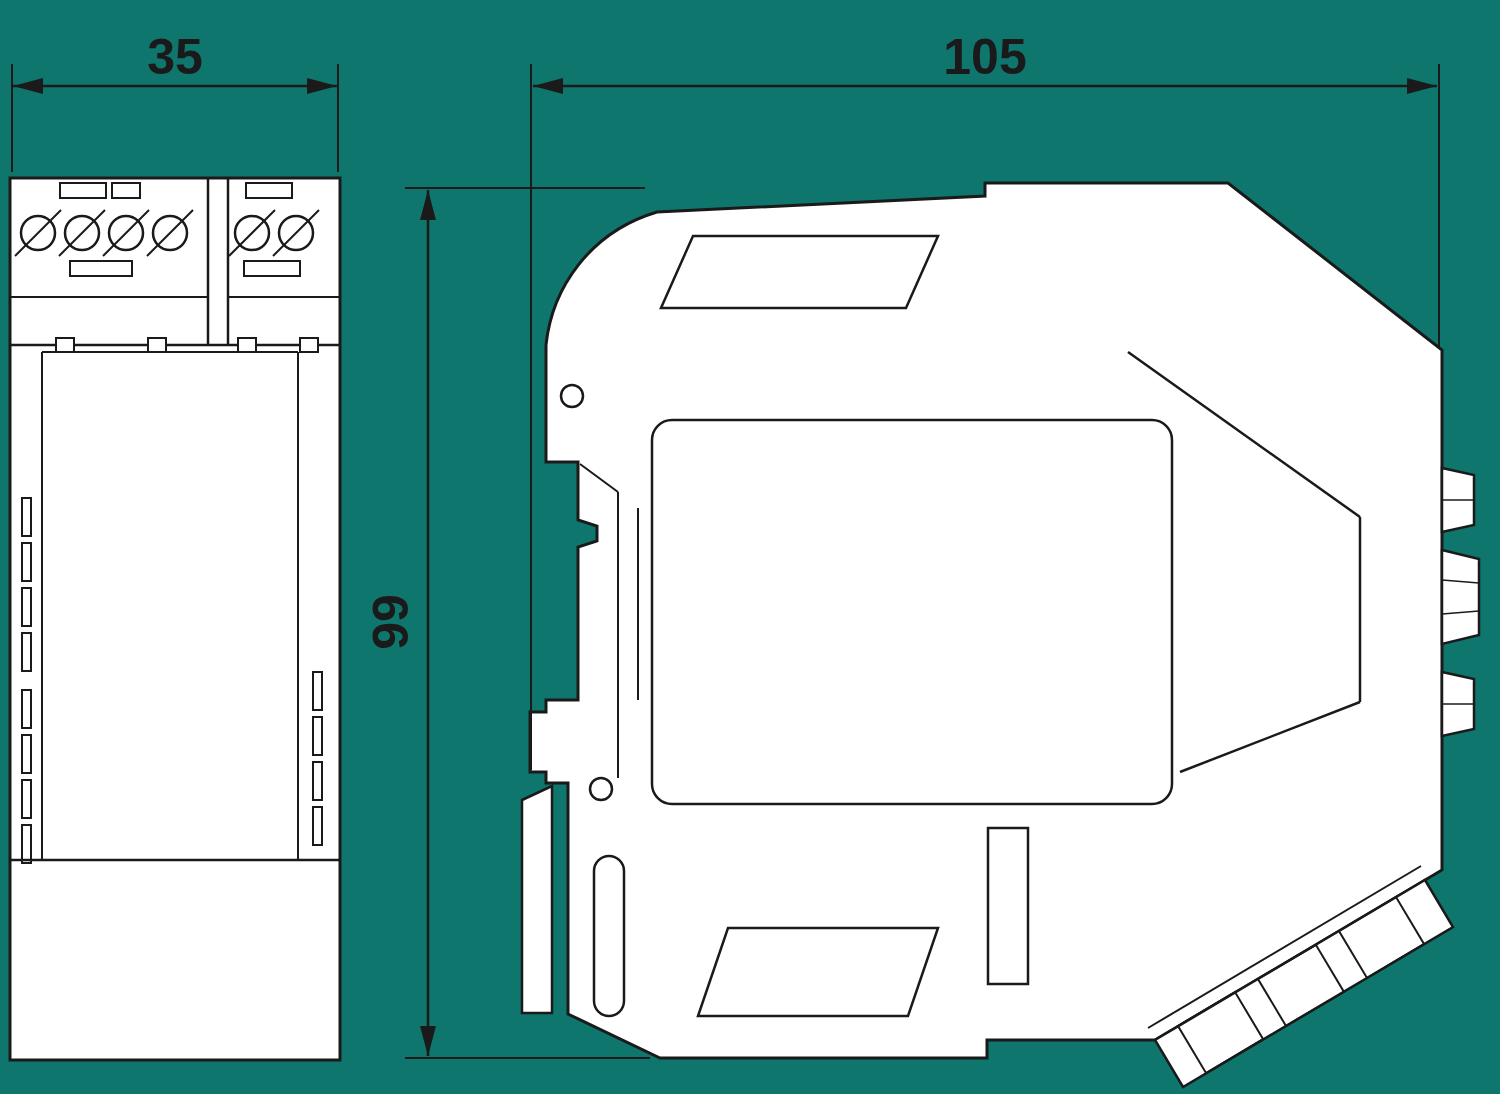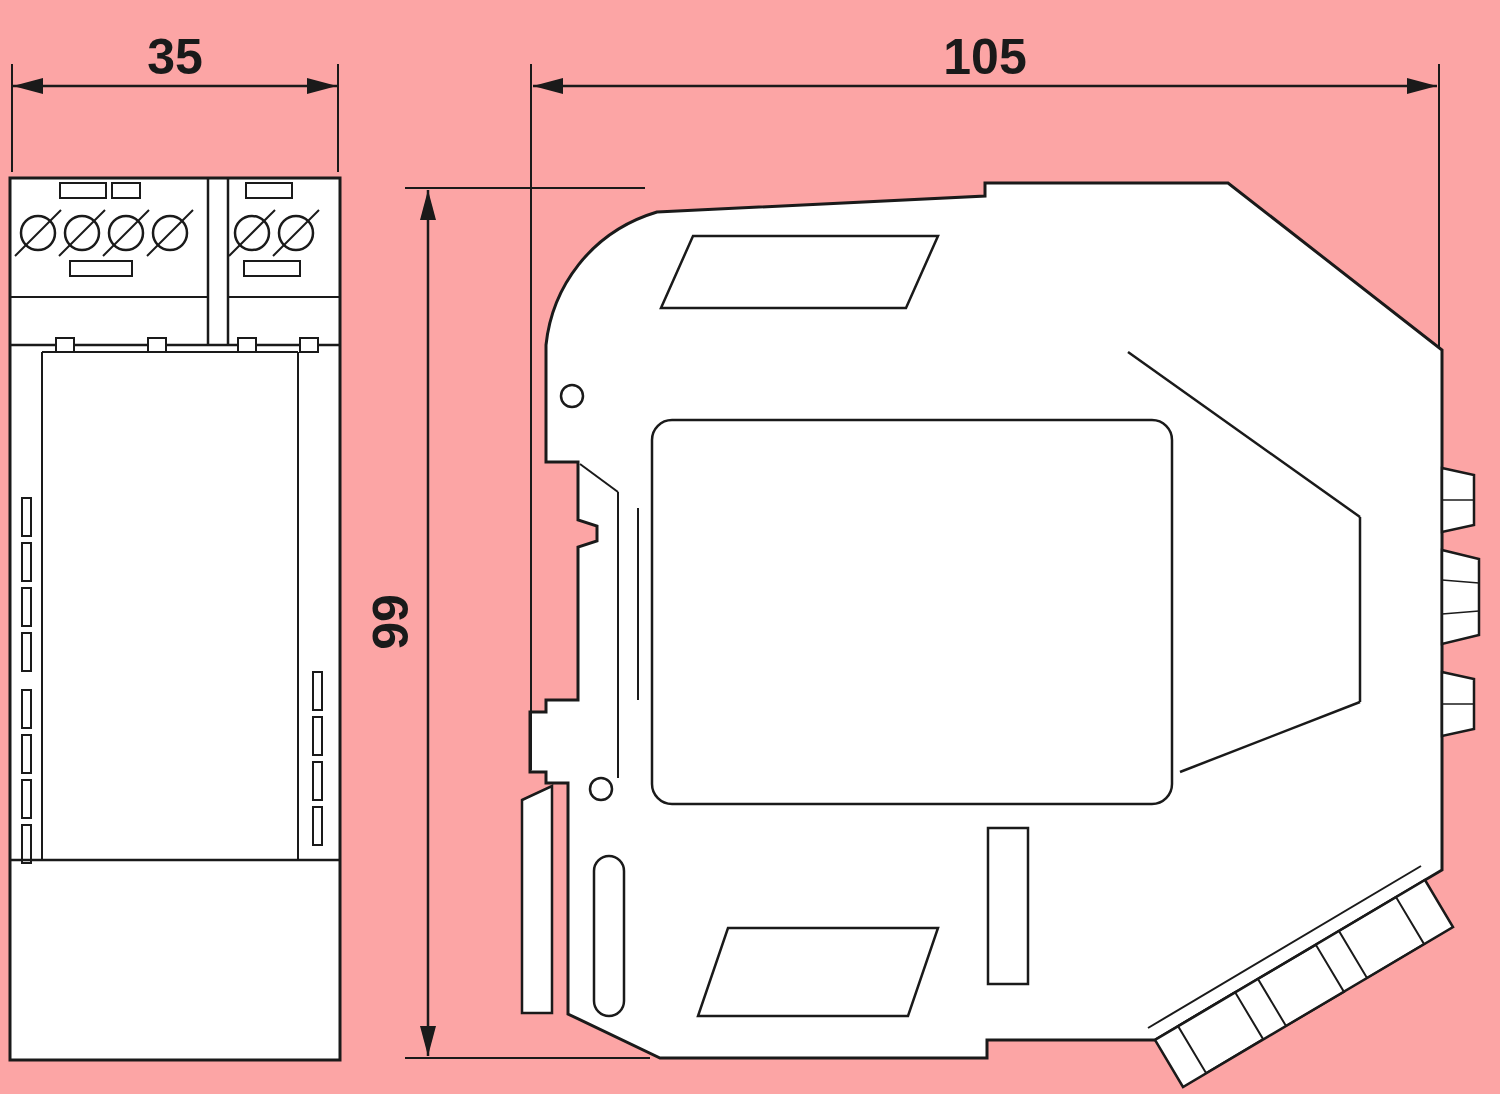--- a/index.html
+++ b/index.html
@@ -1,16 +1,16 @@
 <!DOCTYPE html>
 <html><head>
 <meta charset="utf-8">
 <style>
   html,body{margin:0;padding:0;background:#ffffff;}
-  .stage{width:1500px;height:1094px;background:#fca5a5;position:relative;overflow:hidden;
+  .stage{width:1500px;height:1094px;background:#0f766e;position:relative;overflow:hidden;
          font-family:"Liberation Sans",sans-serif;}
   svg{display:block;}
   .ln{stroke:#1a1a1a;fill:none;stroke-linecap:butt;stroke-linejoin:miter;}
   .w3{stroke-width:3;}
   .w25{stroke-width:2.5;}
   .w2{stroke-width:2;}
   .w15{stroke-width:1.5;}
   .fw{fill:#ffffff;}
   .arrow{fill:#1a1a1a;stroke:none;}
   text.dim{font-family:"Liberation Sans",sans-serif;font-weight:700;font-size:50px;fill:#1a1a1a;}

